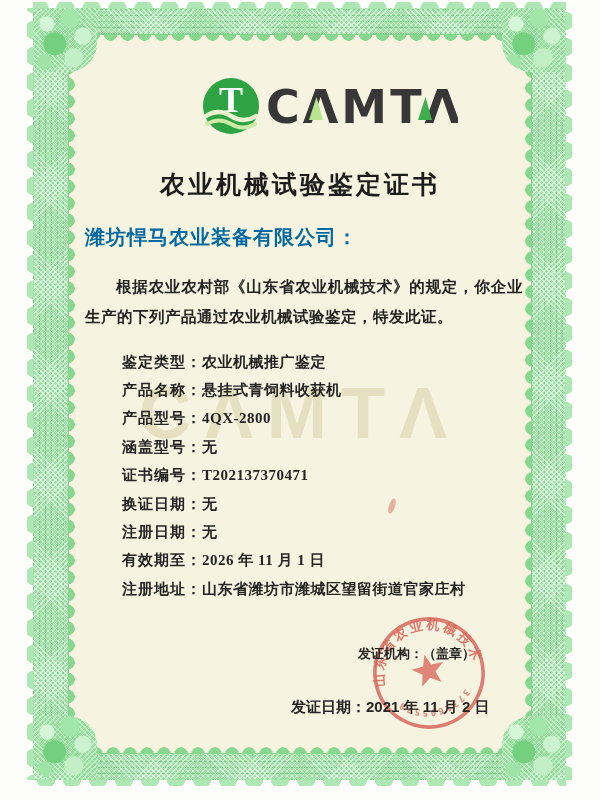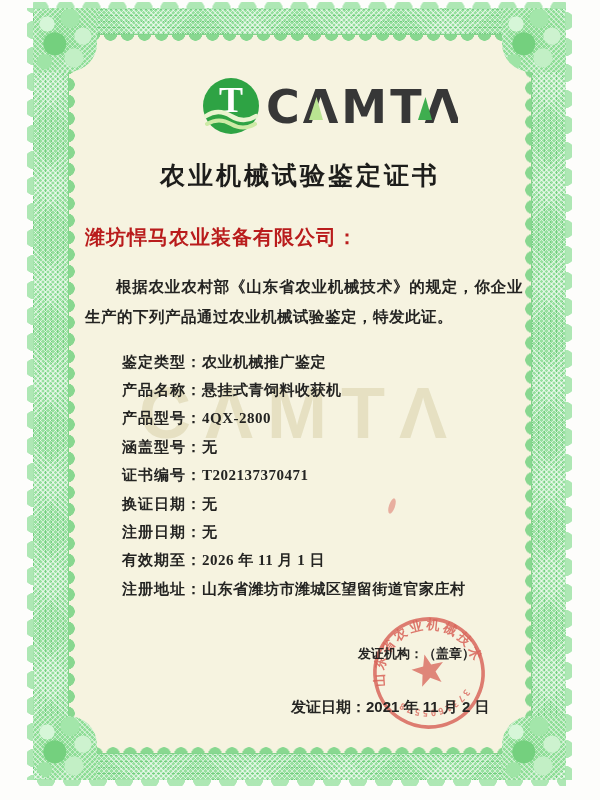--- a/index.html
+++ b/index.html
@@ -75,25 +75,25 @@
       repeating-linear-gradient(-45deg, rgba(255,255,255,.45) 0 1px, transparent 1px 3.5px);
   }
   .corner-tl{left:33px;top:8px;border-radius:22px 0 45% 0;}
   .corner-tr{left:502px;top:8px;border-radius:0 22px 0 45%;}
   .corner-bl{left:33px;top:716px;border-radius:0 45% 0 22px;}
   .corner-br{left:502px;top:716px;border-radius:45% 0 22px 0;}
   
   .content{position:absolute;left:0;top:0;width:600px;height:800px;z-index:5;}
   .logo{position:absolute;left:202px;top:76px;}
   .title{
-    position:absolute;left:68px;top:159px;width:464px;text-align:center;
+    position:absolute;left:68px;top:168px;width:464px;text-align:center;
     font-family:"Liberation Serif","DejaVu Serif",serif;
     font-size:25px;font-weight:700;letter-spacing:3px;color:#1d1d1b;
   }
-  .addressee{position:absolute;left:85px;top:224px;font-size:20px;font-weight:700;letter-spacing:1px;color:#b91c1c;}
+  .addressee{position:absolute;left:85px;top:224px;font-size:20px;font-weight:700;letter-spacing:1px;color:#0369a1;}
   .body-text{
     position:absolute;left:85px;top:272px;width:438px;
     font-size:15.5px;font-weight:600;line-height:30px;letter-spacing:.5px;
     text-indent:2em;color:#242422;text-align:justify;
   }
   .fields{position:absolute;left:122px;top:348px;width:400px;font-family:Liberation Serif, serif;}
   .field-row{display:flex;height:28.4px;align-items:center;}
   .field-label{font-size:15px;font-weight:700;letter-spacing:1px;min-width:77px;color:#242422;}
   .field-value{font-size:15px;font-weight:700;letter-spacing:.5px;color:#242422;white-space:nowrap;}
   .issuer{position:absolute;left:358px;top:645px;font-size:13px;font-weight:700;color:#242422;}

